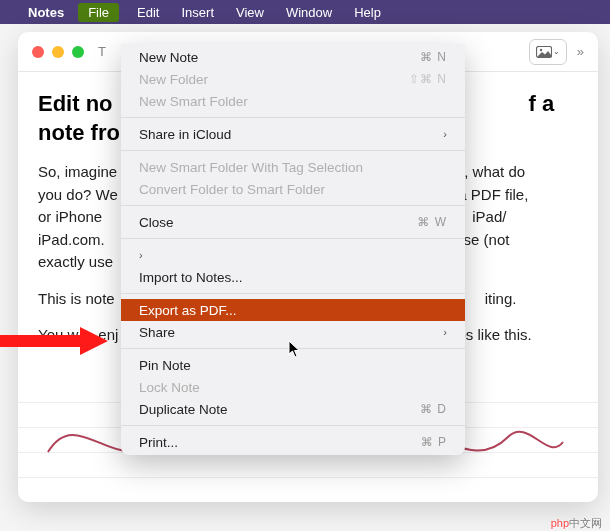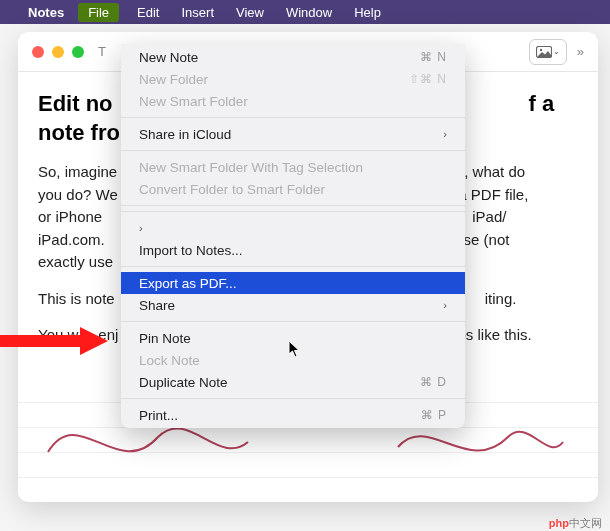--- a/index.html
+++ b/index.html
@@ -29,35 +29,35 @@
     .content { padding: 18px 20px; position: relative; height: calc(100% - 40px); }
     .hline { position: absolute; left: 0; right: 0; border-top: 1px solid #eee; }
     .heading { font-size: 22px; font-weight: 800; line-height: 1.3; margin-bottom: 14px; }
     .para { font-size: 15px; line-height: 1.5; color: #222; margin-bottom: 14px; }
     .squiggle { position: absolute; bottom: 20px; left: 10px; right: 10px; height: 70px; }
 
     
     .dropdown { position: absolute; top: 24px; left: 121px; width: 344px; background: #f1f0f2; border-radius: 0 0 8px 8px; box-shadow: 0 10px 30px rgba(0,0,0,0.25); padding: 2px 0; z-index: 20; margin-top: 20px; }
     .menu-item { display: flex; align-items: center; justify-content: space-between; padding: 3px 18px; font-size: 13.5px; color: #222; min-height: 22px; }
     .menu-item.disabled { color: #b0b0b0; }
-    .menu-item.highlighted { background: #1d4ed8; color: #fff; }
+    .menu-item.highlighted { background: #c2410c; color: #fff; }
     .menu-shortcut { color: #999; font-size: 12px; letter-spacing: 1px; }
     .menu-item.disabled .menu-shortcut { color: #c5c5c5; }
     .menu-sep { height: 1px; background: #dcdbde; margin: 5px 0; }
     .menu-chevron { color: #555; font-size: 11px; }
 
     
     .arrow { position: absolute; top: 327px; left: 0; width: 108px; height: 28px; z-index: 30; }
 
     
     .cursor { position: absolute; top: 340px; left: 288px; z-index: 40; font-size: 15px; color: #000; }
 
     
     .watermark { position: absolute; right: 8px; bottom: 0; font-size: 11px; color: #777; text-shadow: 0 1px 0 #fff; z-index: 50; }
-    .watermark b { color: #f44; font-weight: 700; }
+    .watermark b { color: #f44; font-weight: 400; }
   </style>
 </head>
 <body>
 
 <div class="menubar">
   <span class="apple-logo"></span>
   <span class="menubar-app">Notes</span>
   <span class="menubar-item active">File</span>
   <span class="menubar-item">Edit</span>
   <span class="menubar-item">Insert</span>
@@ -132,20 +132,24 @@
       <span class="menu-chevron">›</span>
     </div>
   <div class="menu-sep"></div>
   <div class="menu-item disabled">
       <span>New Smart Folder With Tag Selection</span>
     </div>
   <div class="menu-item disabled">
       <span>Convert Folder to Smart Folder</span>
     </div>
   <div class="menu-sep"></div>
+  <div class="menu-item">
+      <span>Close</span>
+      <span class="menu-shortcut">⌘ W</span>
+    </div>
   <div class="menu-sep"></div>
   <div class="menu-item">
       <span class="menu-chevron">›</span>
     </div>
   <div class="menu-item">
       <span>Import to Notes...</span>
     </div>
   <div class="menu-sep"></div>
   <div class="menu-item highlighted">
       <span>Export as PDF...</span>

